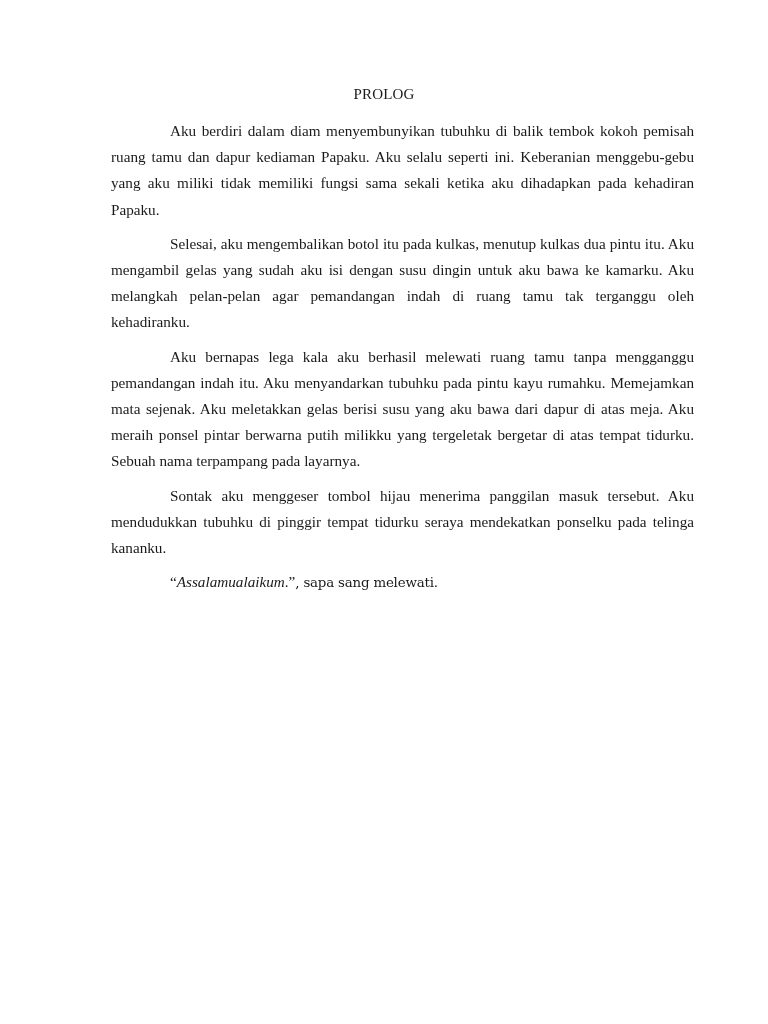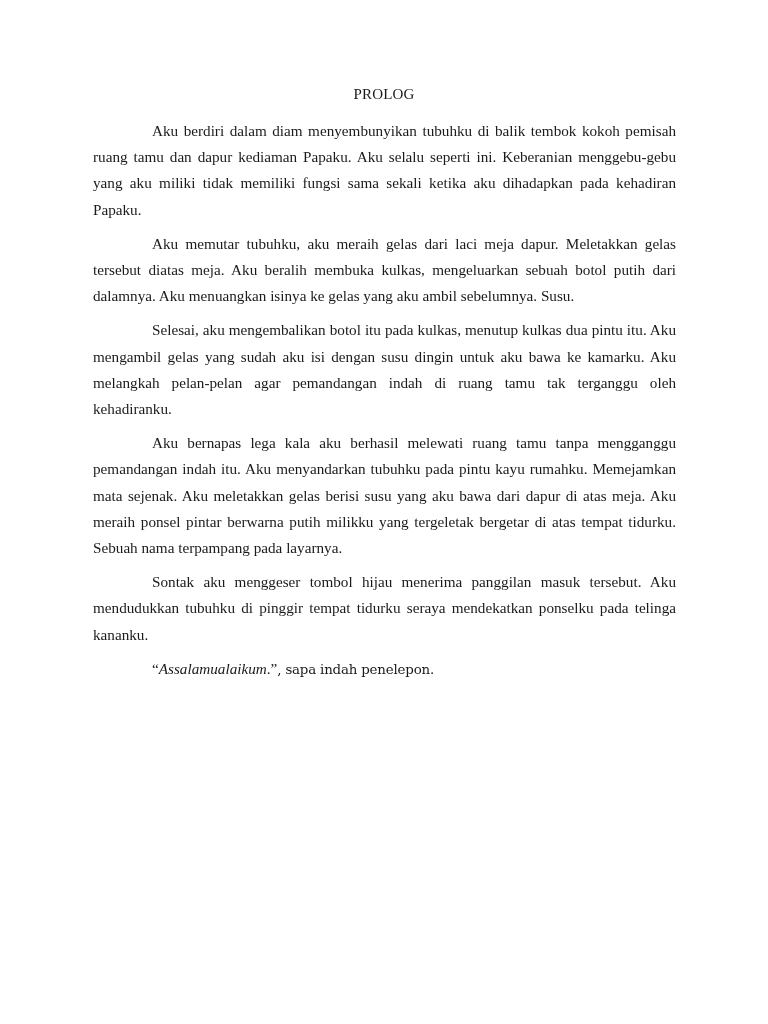--- a/index.html
+++ b/index.html
@@ -29,21 +29,21 @@
       width: 768px;
       top: 86px;
       text-align: center;
       font-size: 15px;
       letter-spacing: 0.2px;
       margin: 0;
       font-weight: normal;
     }
     .body {
       position: absolute;
-      left: 93px;
+      left: 111px;
       top: 118px;
       width: 583px;
     }
     .para {
       margin: 0 0 8px 0;
       font-size: 15.2px;
       line-height: 26.2px;
       text-align: justify;
       text-indent: 59px;
     }
@@ -54,19 +54,18 @@
     }
   </style>
 </head>
 <body>
 
 <div class="page">
   <h1 class="title">PROLOG</h1>
 
   <div class="body">
     <p class="para">Aku berdiri dalam diam menyembunyikan tubuhku di balik tembok kokoh pemisah ruang tamu dan dapur kediaman Papaku. Aku selalu seperti ini. Keberanian menggebu-gebu yang aku miliki tidak memiliki fungsi sama sekali ketika aku dihadapkan pada kehadiran Papaku.</p>
-    <p class="para">Aku memutar tubuhku, aku meraih gelas dari laci meja dapur. Meletakkan gelas tersebut diatas meja. Aku beralih membuka kulkas, mengeluarkan sebuah botol putih dari dalamnya. Aku menuangkan isinya ke gelas yang aku ambil sebelumnya. Susu.</p>
     <p class="para">Selesai, aku mengembalikan botol itu pada kulkas, menutup kulkas dua pintu itu. Aku mengambil gelas yang sudah aku isi dengan susu dingin untuk aku bawa ke kamarku. Aku melangkah pelan-pelan agar pemandangan indah di ruang tamu tak terganggu oleh kehadiranku.</p>
     <p class="para">Aku bernapas lega kala aku berhasil melewati ruang tamu tanpa mengganggu pemandangan indah itu. Aku menyandarkan tubuhku pada pintu kayu rumahku. Memejamkan mata sejenak. Aku meletakkan gelas berisi susu yang aku bawa dari dapur di atas meja. Aku meraih ponsel pintar berwarna putih milikku yang tergeletak bergetar di atas tempat tidurku. Sebuah nama terpampang pada layarnya.</p>
     <p class="para">Sontak aku menggeser tombol hijau menerima panggilan masuk tersebut. Aku mendudukkan tubuhku di pinggir tempat tidurku seraya mendekatkan ponselku pada telinga kananku.</p>
-    <p class="para"><span>“</span><em>Assalamualaikum</em><span>.”</span><span class="alt">, sapa indah penelepon.</span></p>
+    <p class="para"><span>“</span><em>Assalamualaikum</em><span>.”</span><span class="alt">, sapa sang melewati.</span></p>
   </div>
 </div>
 
 </body></html>

